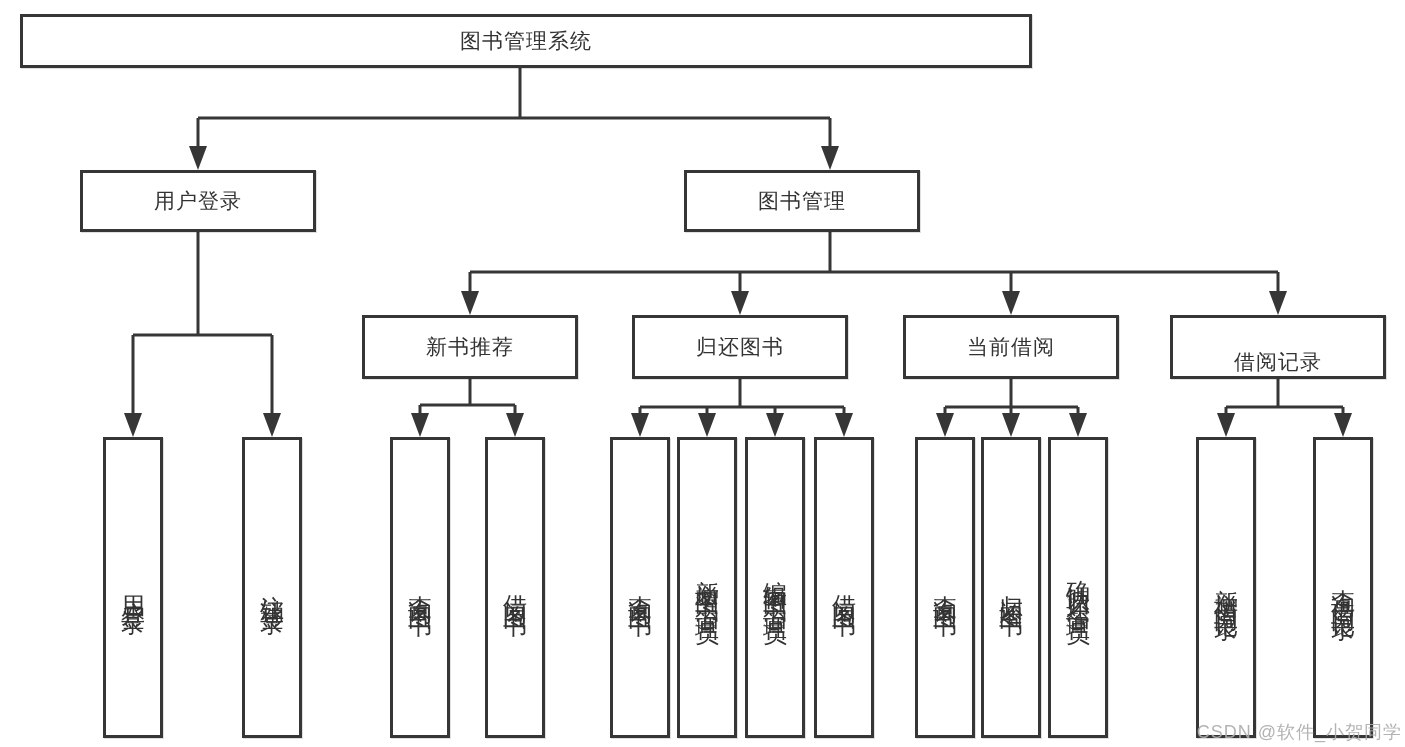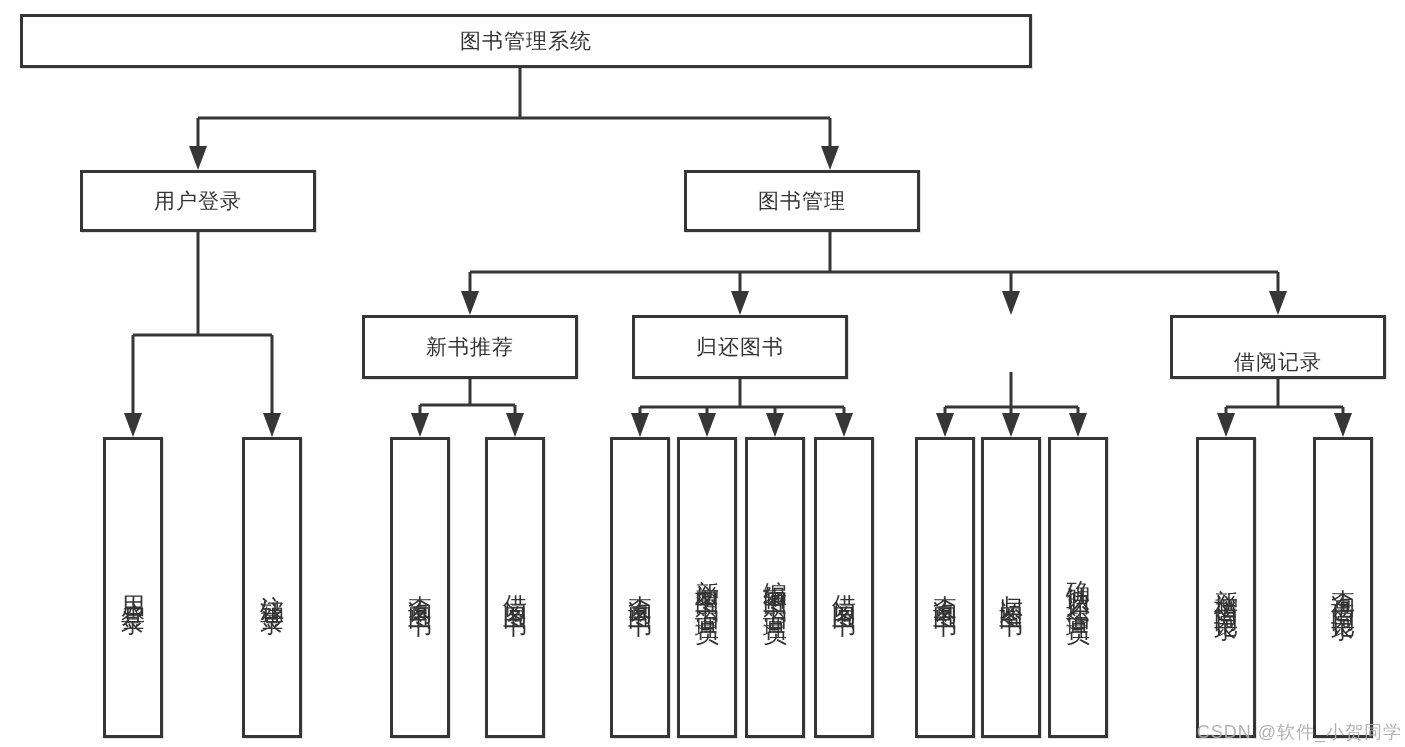--- a/index.html
+++ b/index.html
@@ -80,20 +80,23 @@
   <div class="node l2" style="left:684px;">
     <span class="lbl">图书管理</span>
   </div>
 
   <div class="node l3" style="left:362px;">
     <span class="lbl">新书推荐</span>
   </div>
   <div class="node l3" style="left:632px;">
     <span class="lbl">归还图书</span>
   </div>
+  <div class="node l3" style="left:903px;">
+    <span class="lbl">当前借阅</span>
+  </div>
   <div class="node l3" style="left:1170px;align-items:flex-end;">
     <span class="lbl">借阅记录</span>
   </div>
 
   <div class="vnode" style="left:103px;">
     <span class="vlbl">用户登录</span>
   </div>
   <div class="vnode" style="left:242px;">
     <span class="vlbl">注销登录</span>
   </div>

